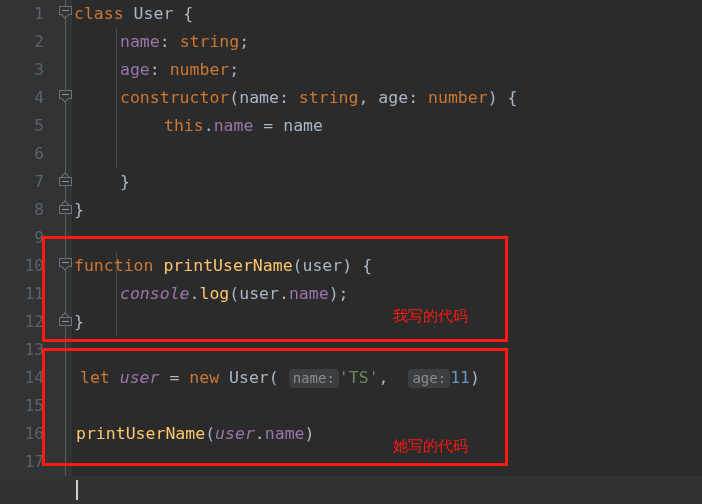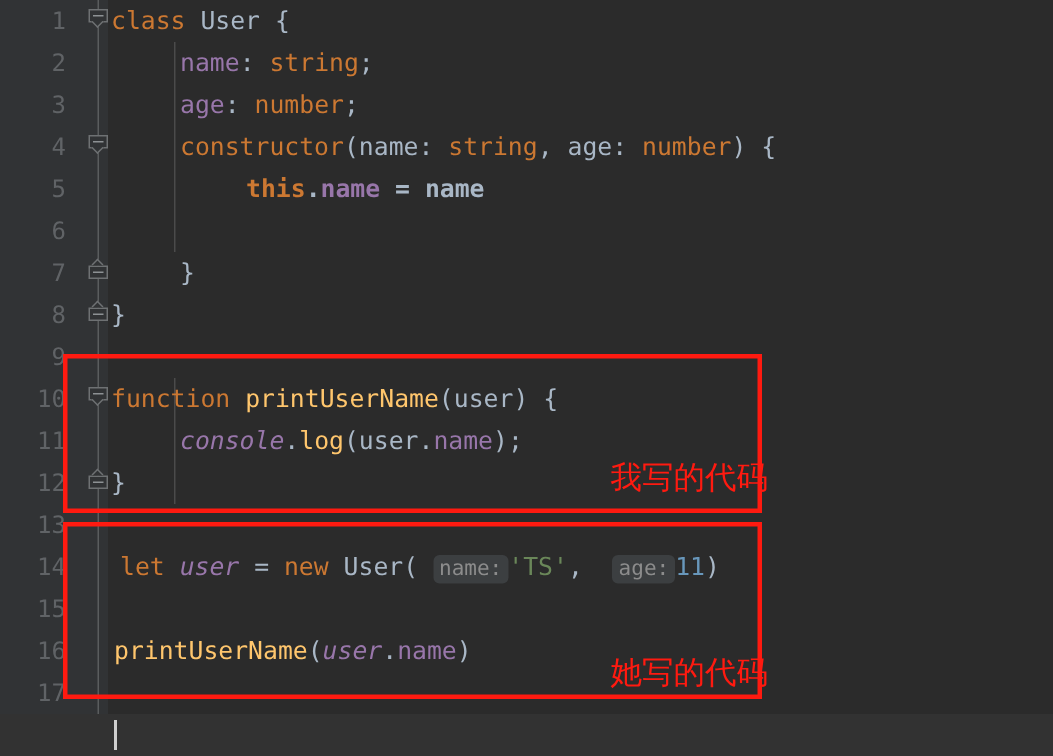--- a/index.html
+++ b/index.html
@@ -149,25 +149,24 @@
   
   .annot-box {
     position: absolute;
     border: 3px solid #ff1a10;
     box-sizing: border-box;
     pointer-events: none;
   }
   .annot-label {
     position: absolute;
     color: #ff1a10;
-    font-family: Liberation Serif, serif;
-    font-size: 21px;
+    font-family: Liberation Mono, monospace;
+    font-size: 15px;
     line-height: 20px;
     white-space: nowrap;
-    margin-left: 14px;
   }
 
   
   #watermark {
     position: absolute;
     right: 8px;
     bottom: 5px;
     color: #7c7f80;
     font-family: "DejaVu Sans", "Liberation Sans", sans-serif;
     font-size: 14px;
@@ -239,21 +238,21 @@
     <div class="guide" style="left:44px; top:252px; height:84px;"></div>
 
     <div class="line" style="top:0px; left:2px;"><span class="kw">class</span><span class="punc"> </span><span class="id">User</span><span class="punc"> </span><span class="brace">{</span></div>
 
     <div class="line" style="top:28px; left:48px;"><span class="fld">name</span><span class="punc">: </span><span class="kw">string</span><span class="punc">;</span></div>
 
     <div class="line" style="top:56px; left:48px;text-align:right;"><span class="fld">age</span><span class="punc">: </span><span class="kw">number</span><span class="punc">;</span></div>
 
     <div class="line" style="top:84px; left:48px;"><span class="kw">constructor</span><span class="punc">(</span><span class="id">name</span><span class="punc">: </span><span class="kw">string</span><span class="punc">, </span><span class="id">age</span><span class="punc">: </span><span class="kw">number</span><span class="punc">) </span><span class="brace">{</span></div>
 
-    <div class="line" style="top:112px; left:92px;font-weight:bold;"><span class="this">this</span><span class="punc">.</span><span class="fld">name</span><span class="punc"> = </span><span class="id">name</span></div>
+    <div class="line" style="top:112px; left:92px;"><span class="this">this</span><span class="punc">.</span><span class="fld">name</span><span class="punc"> = </span><span class="id">name</span></div>
 
 
     <div class="line" style="top:168px; left:48px;"><span class="brace">}</span></div>
 
     <div class="line" style="top:196px; left:2px;"><span class="brace">}</span></div>
 
     <div class="line" style="top:224px; left:2px;"></div>
 
     <div class="line" style="top:252px; left:2px;"><span class="kw">function</span><span class="punc"> </span><span class="fn">printUserName</span><span class="punc">(</span><span class="id">user</span><span class="punc">) </span><span class="brace">{</span></div>
 

